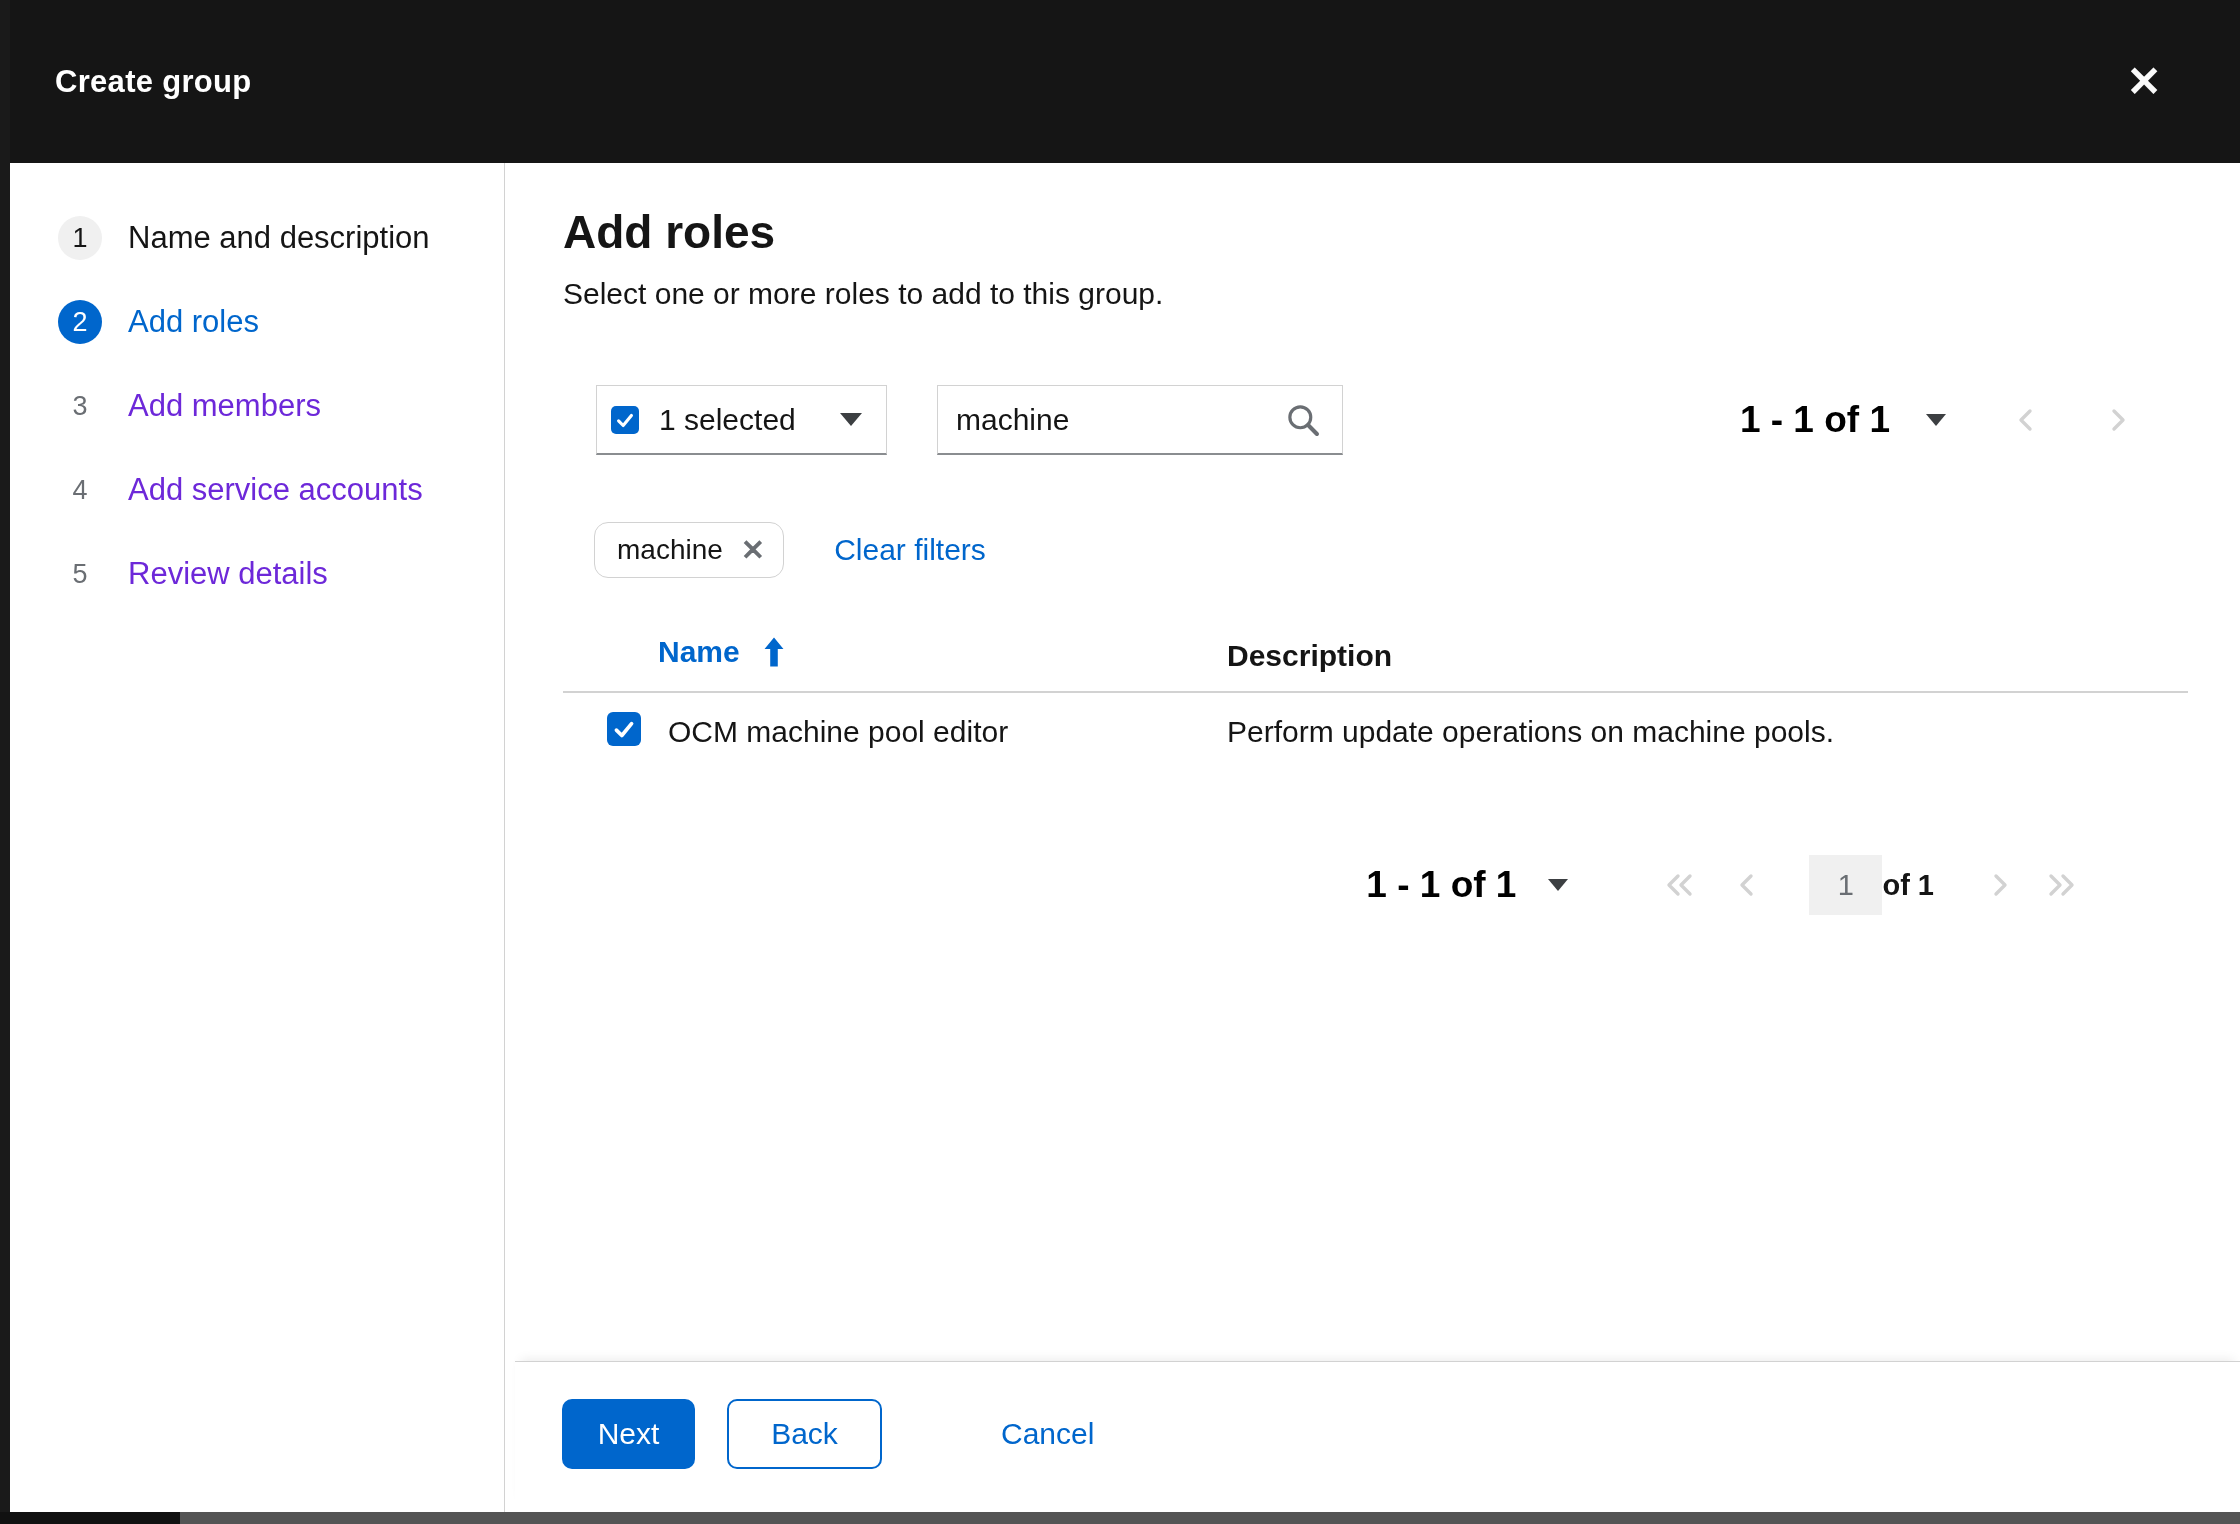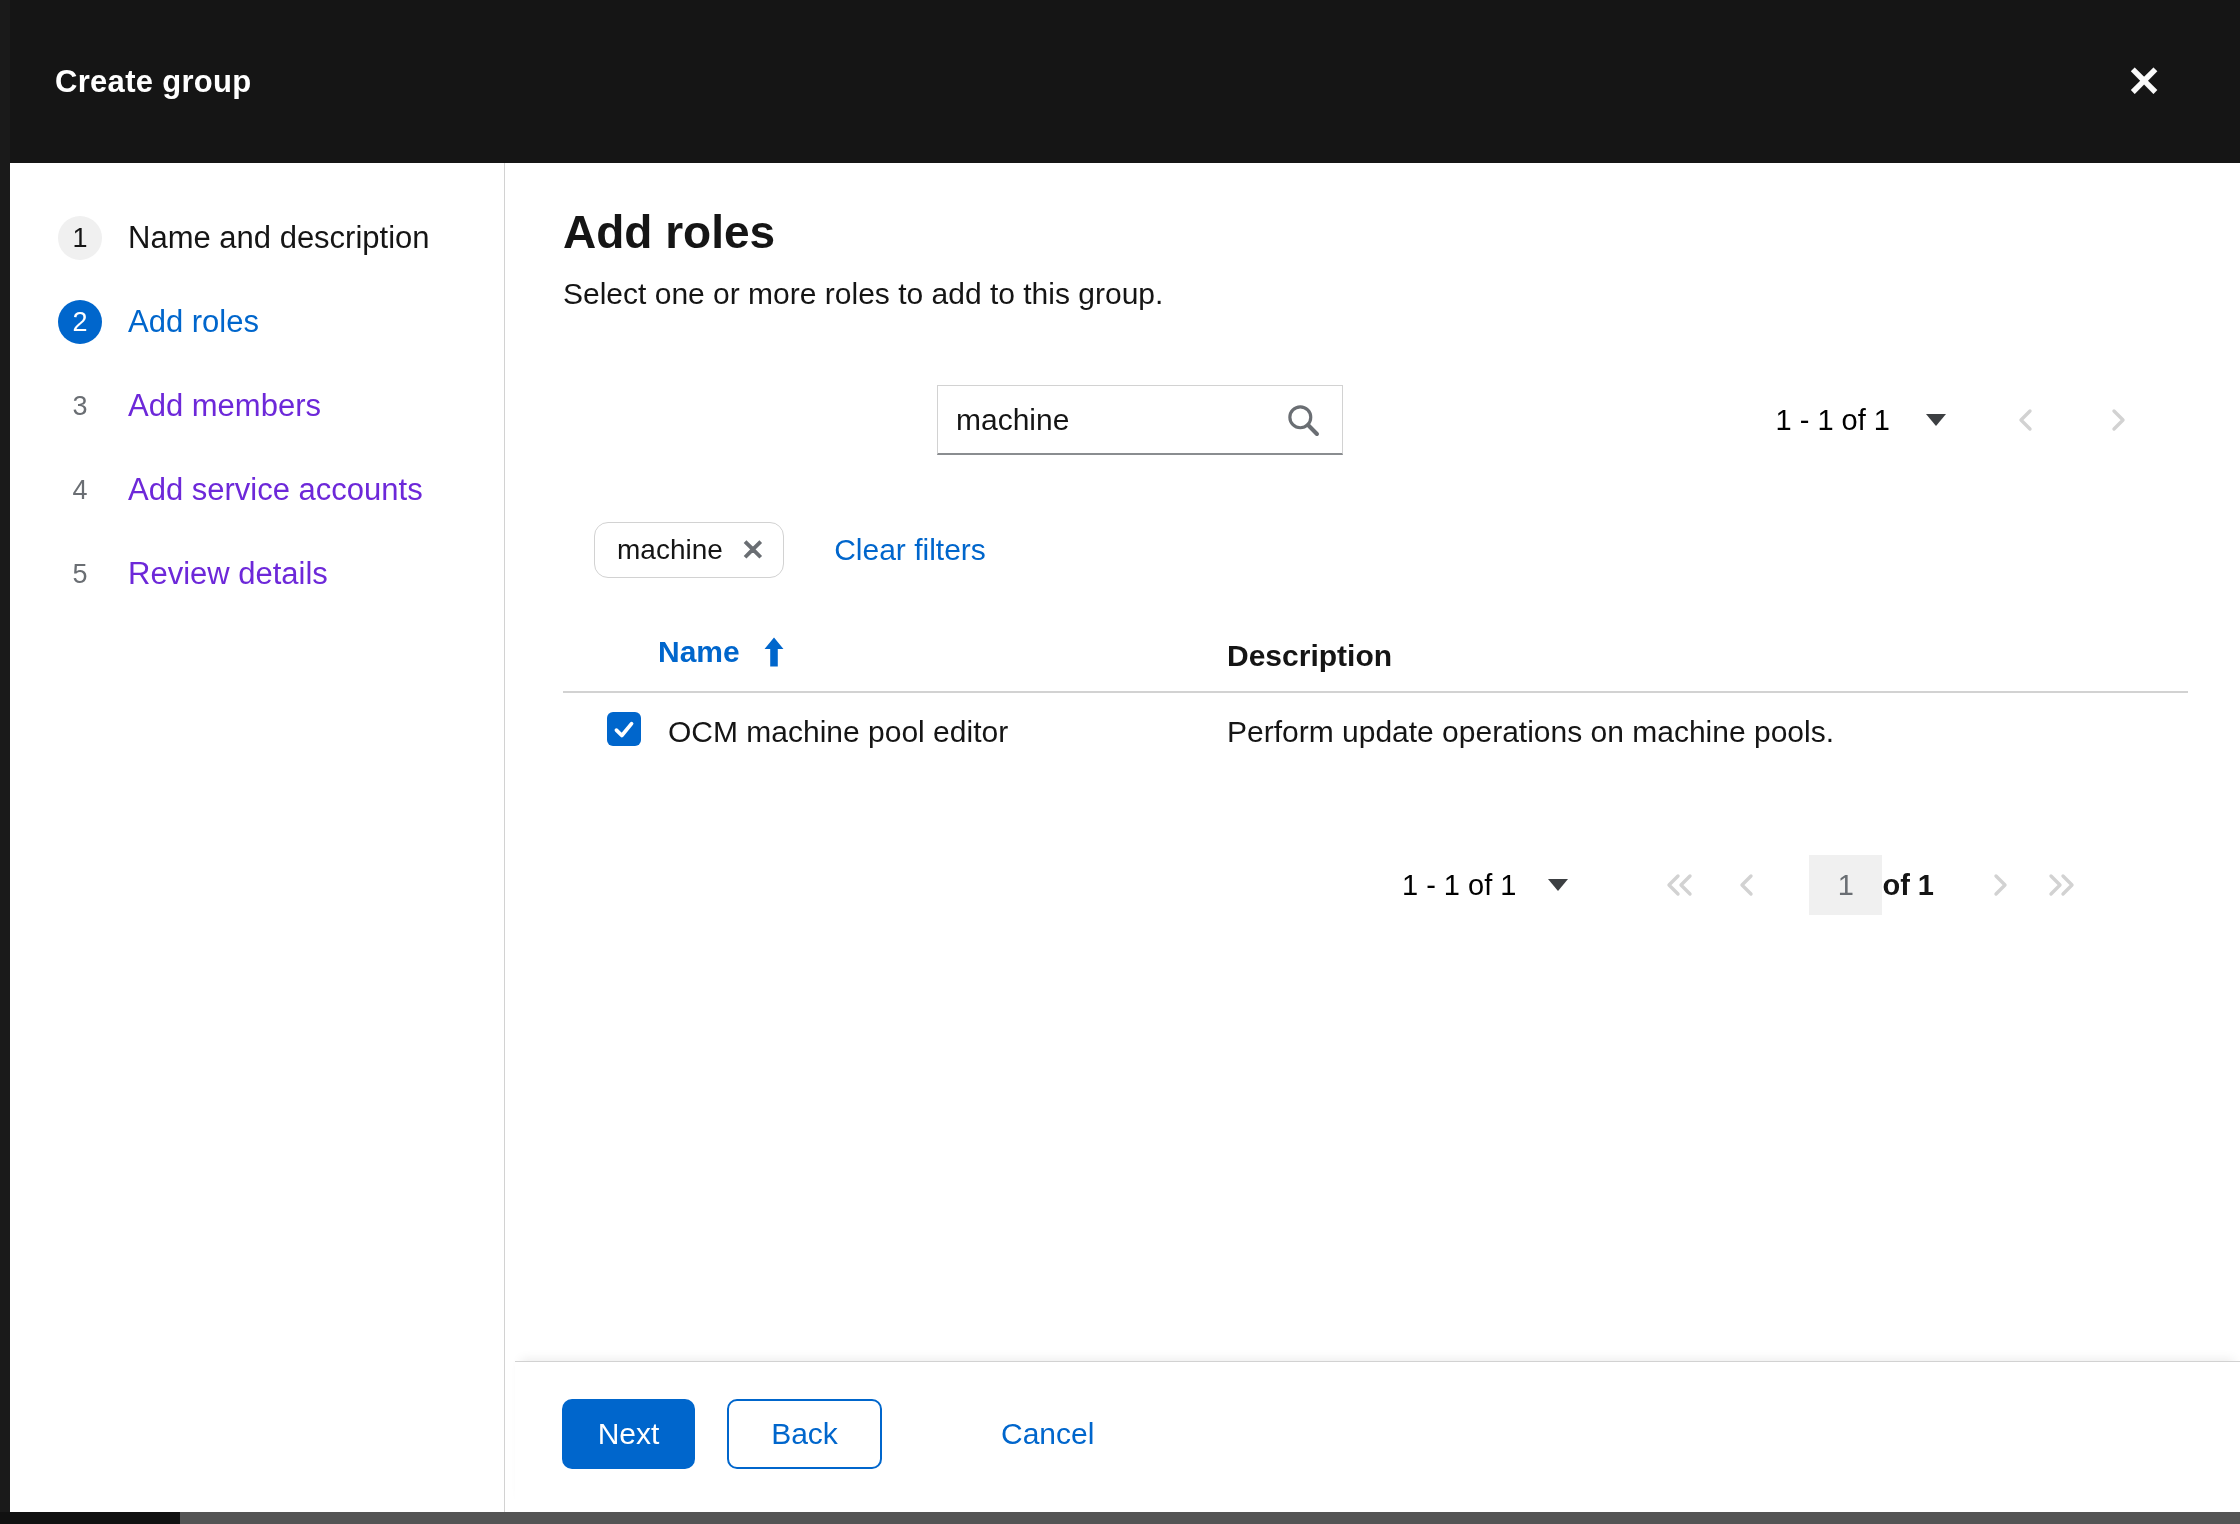--- a/index.html
+++ b/index.html
@@ -51,21 +51,21 @@
   .bulk-label{margin-left:20px;font-size:30px;color:#151515;}
   .caret{width:0;height:0;border-left:11px solid transparent;border-right:11px solid transparent;border-top:13px solid #3c3f42;}
   .bulk .caret{margin-left:auto;}
 
   .search{position:absolute;left:422px;top:222px;width:406px;height:70px;display:flex;align-items:center;}
   .search input{flex:1;min-width:0;border:none;outline:none;background:transparent;
         font-family:inherit;font-size:30px;color:#151515;padding:0 0 0 18px;}
   .search-ic{margin:0 20px 0 8px;flex:0 0 auto;display:flex;}
 
   .pag-top{position:absolute;right:100px;top:222px;height:70px;display:flex;align-items:center;}
-  .pag-label{font-size:29px;font-weight:400;white-space:nowrap;}
+  .pag-label{font-size:37px;font-weight:700;white-space:nowrap;}
   .pag-toggle{display:flex;align-items:center;background:none;border:none;padding:0;cursor:pointer;font-family:inherit;}
   .pag-toggle .caret{margin-left:36px;border-left-width:10px;border-right-width:10px;border-top-width:12px;}
   .navbtn{background:none;border:none;padding:0;display:flex;align-items:center;justify-content:center;width:44px;height:60px;cursor:default;}
 
   .chips{position:absolute;left:79px;top:359px;height:56px;display:flex;align-items:center;}
   .chip{height:56px;border:1px solid #d2d2d2;border-radius:14px;background:#fff;display:flex;align-items:center;
         padding:0 18px 0 22px;box-sizing:border-box;}
   .chip-label{font-size:28px;color:#151515;}
   .chip-x{background:none;border:none;padding:0;margin-left:18px;color:#6a6e73;font-size:29px;font-weight:600;line-height:1;cursor:pointer;}
   .clear{margin-left:50px;background:none;border:none;padding:0;color:#0066cc;font-size:30px;cursor:pointer;font-family:inherit;}
@@ -131,20 +131,29 @@
       <span class="step-num">5</span>
       <span class="step-label">Review details</span>
     </button>
   </div>
 
   <div class="content">
 
     <div class="h1">Add roles</div>
     <div class="sub">Select one or more roles to add to this group.</div>
 
+    <button class="bulk ctl">
+      <span class="checkbox cb-sm">
+        <svg width="22" height="22" viewBox="0 0 24 24">
+          <polyline points="5,13 10,18 19,7" fill="none" stroke="#ffffff" stroke-width="3.4" stroke-linecap="round" stroke-linejoin="round"></polyline>
+        </svg>
+      </span>
+      <span class="bulk-label">1 selected</span>
+      <span class="caret"></span>
+    </button>
 
     <div class="search ctl">
       <input type="text" value="machine" style="">
       <span class="search-ic">
         <svg width="38" height="38" viewBox="0 0 24 24">
           <circle cx="10.3" cy="10.3" r="6.6" fill="none" stroke="#6a6e73" stroke-width="2"></circle>
           <line x1="15.2" y1="15.2" x2="20.8" y2="20.8" stroke="#6a6e73" stroke-width="2.6" stroke-linecap="round"></line>
         </svg>
       </span>
     </div>

